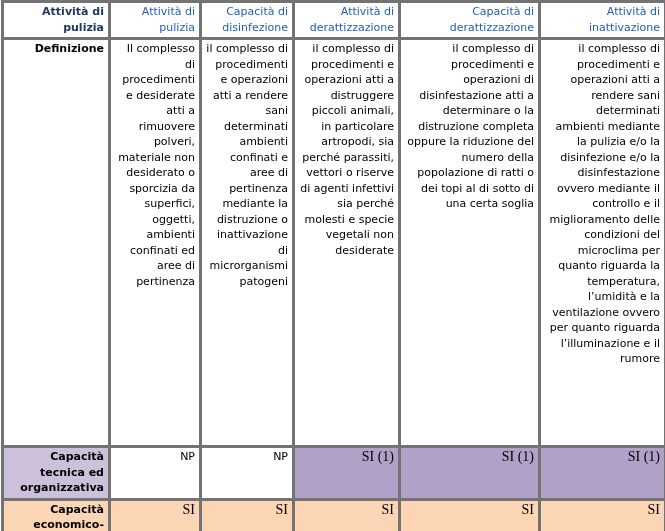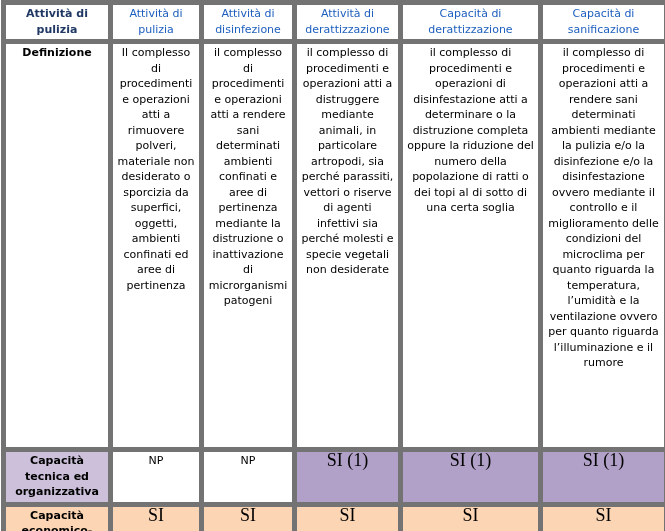--- a/index.html
+++ b/index.html
@@ -14,40 +14,40 @@
     color: #000;
   }
   table.doc-table {
     border-collapse: collapse;
     table-layout: fixed;
     width: 663px;
     margin-left: 1px;
     border-top: 2px solid #4f81bd;
   }
   td, th {
-    border: 5px solid #737373;
+    border: 3px solid #737373;
     vertical-align: top;
-    text-align: center;
+    text-align: right;
     padding: 1px 4px 2px 4px;
     font-size: 11px;
     line-height: 15.5px;
     font-weight: normal;
     overflow: hidden;
     word-wrap: break-word;
   }
   th.hdr { color: #1d5fbe; }
   th.corner { color: #1f3864; font-weight: bold; }
   .rowlabel { font-weight: bold; }
   .section {
     background: #daeef3;
     font-weight: bold;
   }
   .val.serif {
     font-family: "Liberation Serif", serif;
-    font-size: 18px;
+    font-size: 14px;
     line-height: 15px;
   }
   tr.r-header  { height: 33px; }
   tr.r-def     { height: 408px; }
   tr.r-section { height: 17px; }
   tr.r-req1    { height: 49px; }
   tr.r-req2    { height: 48px; padding-left: 12px; }
   tr.r-req3    { height: 25px; }
 </style>
 </head>
@@ -59,32 +59,32 @@
     <col style="width:91px">
     <col style="width:93px">
     <col style="width:106px">
     <col style="width:140px">
     <col style="width:126px">
   </colgroup>
   <thead>
     <tr class="r-header">
       <th class="corner">Attività di pulizia</th>
       <th class="hdr">Attività di pulizia</th>
-      <th class="hdr">Attività di disinfezione</th>
+      <th class="hdr">Capacità di disinfezione</th>
       <th class="hdr">Attività di derattizzazione</th>
       <th class="hdr">Capacità di derattizzazione</th>
-      <th class="hdr">Capacità di sanificazione</th>
+      <th class="hdr">Attività di inattivazione</th>
     </tr>
   </thead>
   <tbody>
     <tr class="r-def">
       <td class="rowlabel">Definizione</td>
-      <td>Il complesso di procedimenti e operazioni atti a rimuovere polveri, materiale non desiderato o sporcizia da superfici, oggetti, ambienti confinati ed aree di pertinenza</td>
+      <td>Il complesso di procedimenti e desiderate atti a rimuovere polveri, materiale non desiderato o sporcizia da superfici, oggetti, ambienti confinati ed aree di pertinenza</td>
       <td>il complesso di procedimenti e operazioni atti a rendere sani determinati ambienti confinati e aree di pertinenza mediante la distruzione o inattivazione di microrganismi patogeni</td>
-      <td>il complesso di procedimenti e operazioni atti a distruggere mediante animali, in particolare artropodi, sia perché parassiti, vettori o riserve di agenti infettivi sia perché molesti e specie vegetali non desiderate</td>
+      <td>il complesso di procedimenti e operazioni atti a distruggere piccoli animali, in particolare artropodi, sia perché parassiti, vettori o riserve di agenti infettivi sia perché molesti e specie vegetali non desiderate</td>
       <td>il complesso di procedimenti e operazioni di disinfestazione atti a determinare o la distruzione completa oppure la riduzione del numero della popolazione di ratti o dei topi al di sotto di una certa soglia</td>
       <td>il complesso di procedimenti e operazioni atti a rendere sani determinati ambienti mediante la pulizia e/o la disinfezione e/o la disinfestazione ovvero mediante il controllo e il miglioramento delle condizioni del microclima per quanto riguarda la temperatura, l’umidità e la ventilazione ovvero per quanto riguarda l’illuminazione e il rumore</td>
     </tr>
 
 
     <tr class="r-req1">
       <td class="rowlabel" style="background-color: rgb(204, 192, 218);">Capacità tecnica ed organizzativa</td>
       <td class="val" style="background-color: rgb(255, 255, 255);">NP</td>
       <td class="val" style="background-color: rgb(255, 255, 255);">NP</td>
       <td class="val serif" style="background-color: rgb(177, 160, 199);">SI (1)</td>

